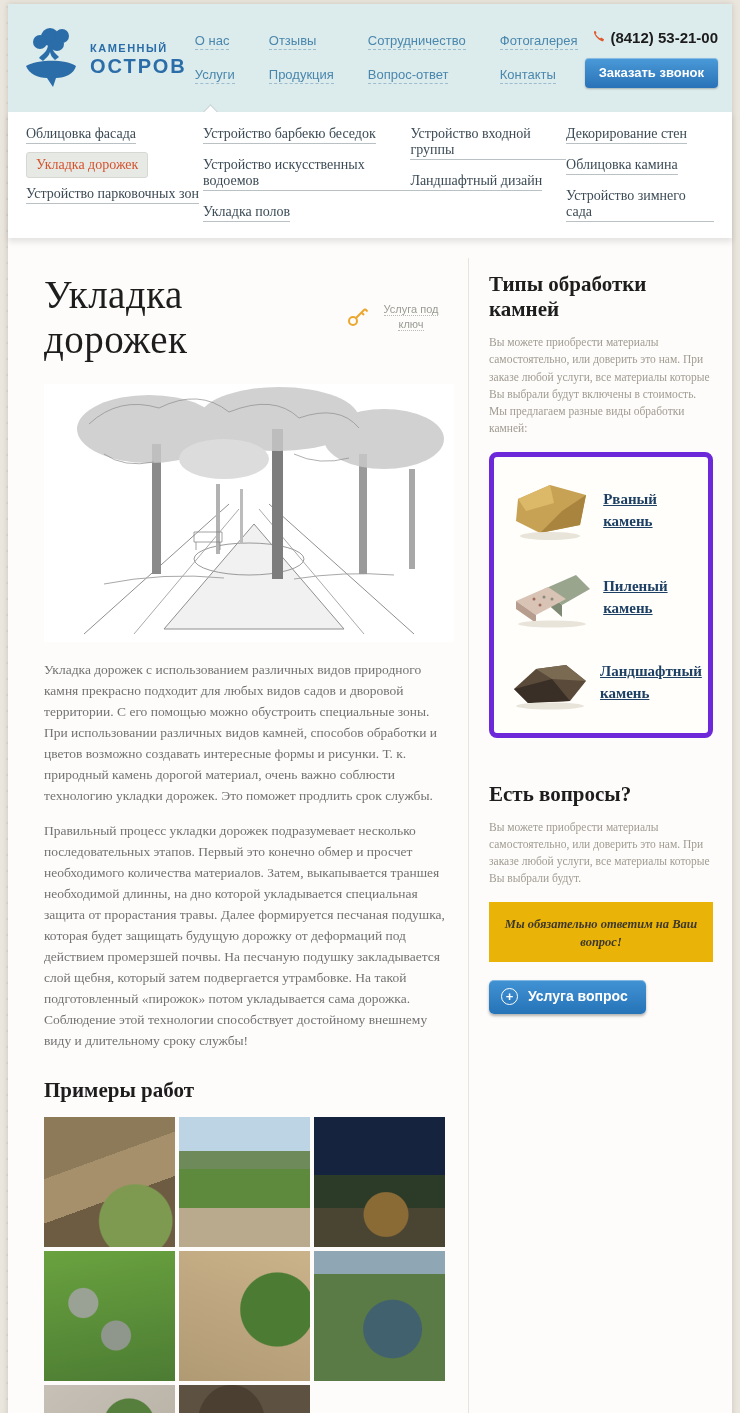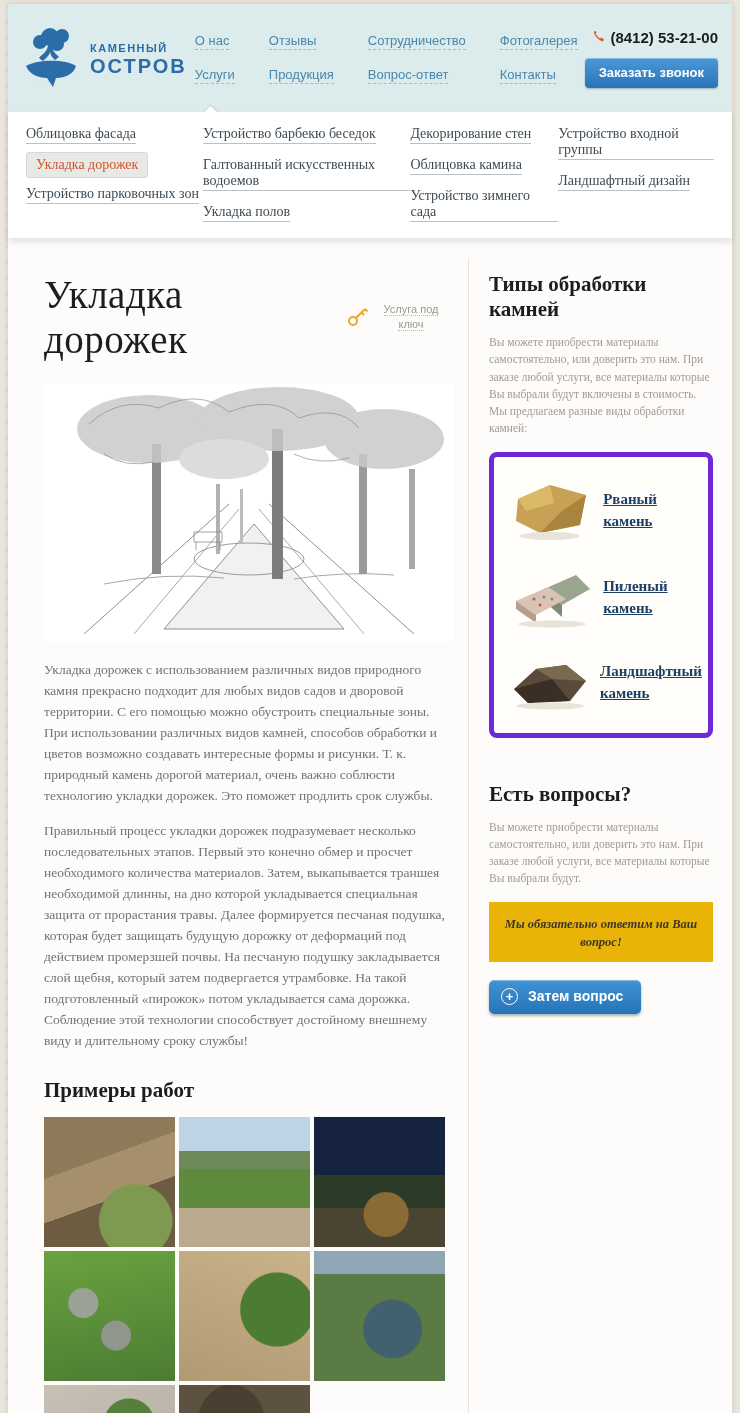--- a/index.html
+++ b/index.html
@@ -134,31 +134,31 @@
   </div>
 
   <nav class="submenu">
     <div class="sub-col sub-col-1">
       <a>Облицовка фасада</a>
       <a class="active">Укладка дорожек</a>
       <a>Устройство парковочных зон</a>
     </div>
     <div class="sub-col sub-col-2">
       <a>Устройство барбекю беседок</a>
-      <a>Галтованный искусственных водоемов</a>
+      <a>Устройство искусственных водоемов</a>
       <a>Укладка полов</a>
+    </div>
+    <div class="sub-col sub-col-4">
+      <a>Устройство входной группы</a>
+      <a>Ландшафтный дизайн</a>
     </div>
     <div class="sub-col sub-col-3">
       <a>Декорирование стен</a>
       <a>Облицовка камина</a>
       <a>Устройство зимнего сада</a>
-    </div>
-    <div class="sub-col sub-col-4">
-      <a>Устройство входной группы</a>
-      <a>Ландшафтный дизайн</a>
     </div>
   </nav>
 
   <div class="content">
 
     <div class="main">
       <div class="title-row">
         <h1>Укладка дорожек</h1>
         <span class="turnkey">
           <svg width="24" height="24" viewBox="0 0 24 24">
@@ -265,18 +265,18 @@
 
       <h3 style="margin-top:44px;">Есть вопросы?</h3>
       <div class="side-note">Вы можете приобрести материалы самостоятельно, или доверить это нам. При заказе любой услуги, все материалы которые Вы выбрали будут.</div>
 
       <div class="promise">
         <span>Мы обязательно ответим на Ваш вопрос!</span>
       </div>
 
       <button class="ask-btn">
         <span class="plus-ico">+</span>
-        <span>Затем вопрос</span>
+        <span>Услуга вопрос</span>
       </button>
     </div>
   </div>
 
 </div>
 
 </body></html>

